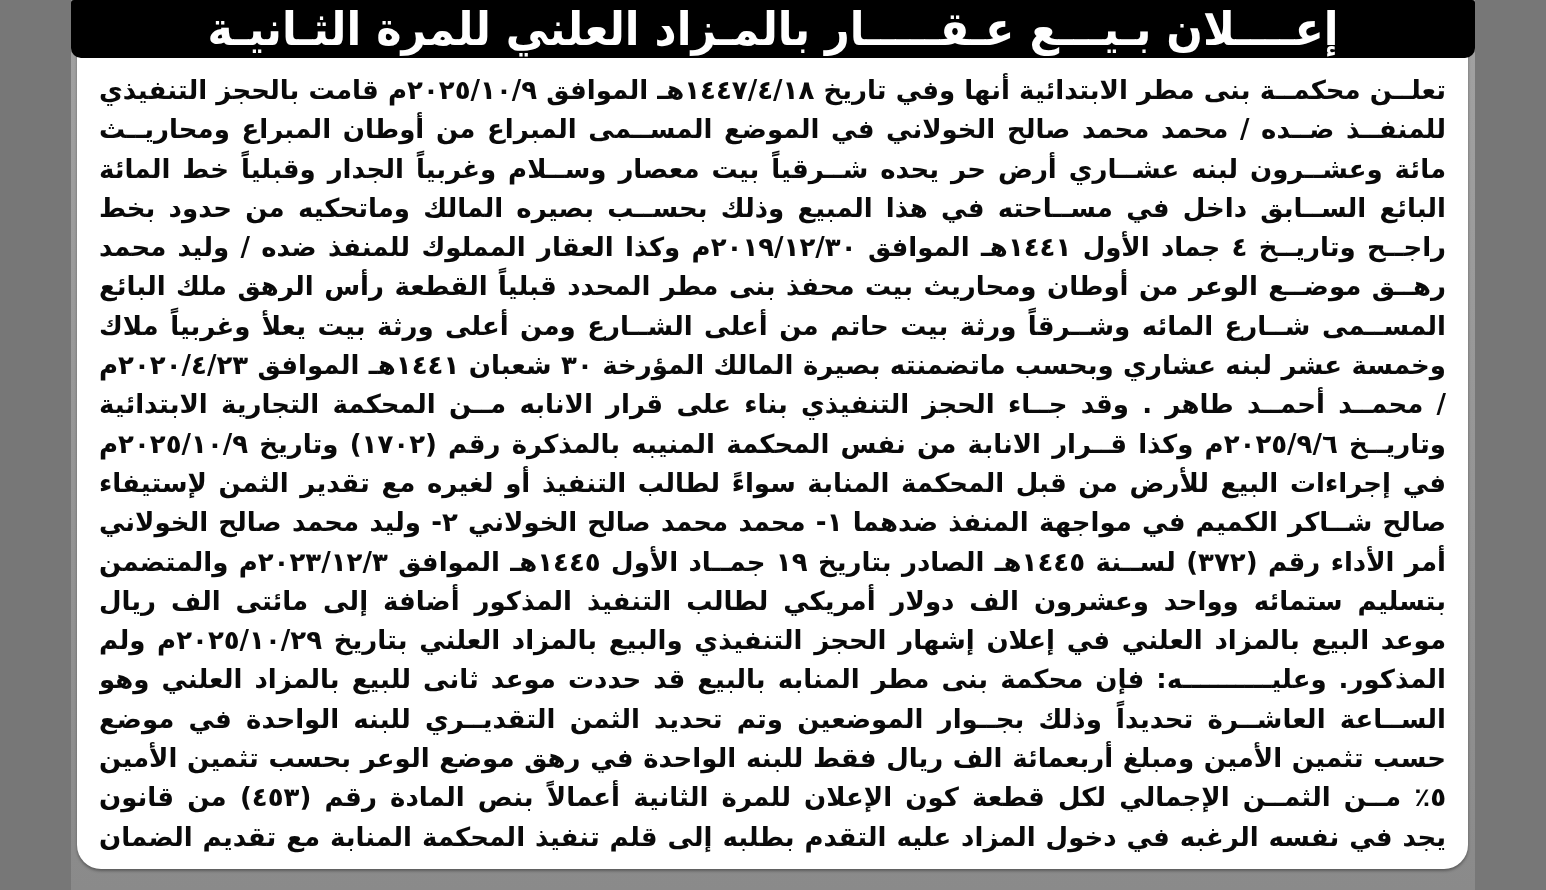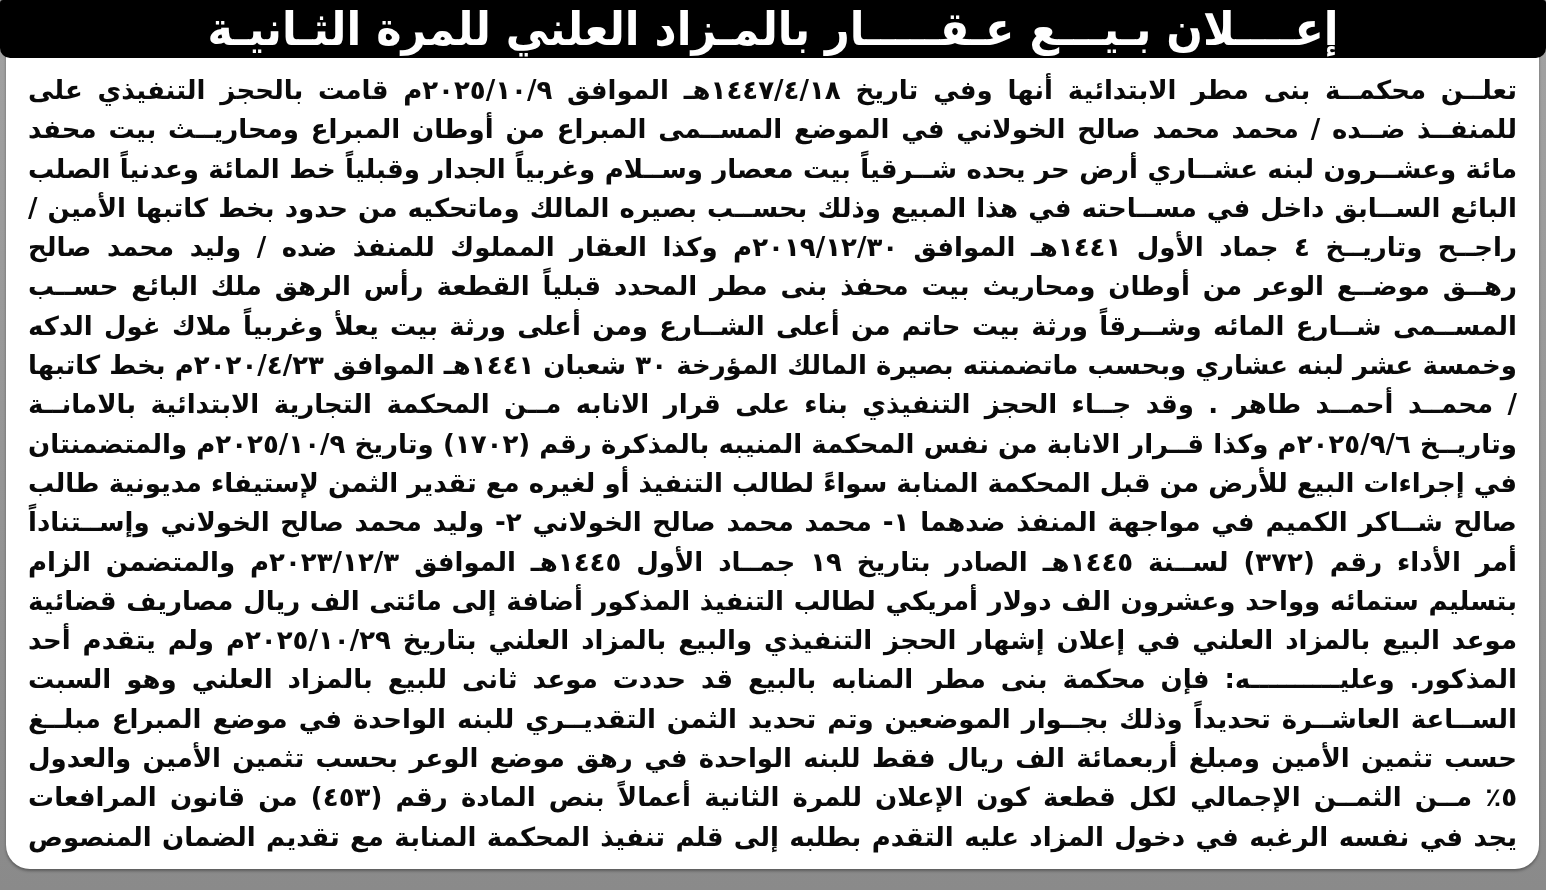--- a/index.html
+++ b/index.html
@@ -1,19 +1,19 @@
 <!DOCTYPE html>
 <html lang="ar" dir="rtl"><head>
 <meta charset="utf-8">
 <style>
   * { margin: 0; padding: 0; box-sizing: border-box; }
   html, body { background: #777; }
   .page {
     position: relative;
-    width: 1546px;
+    width: 1404px;
     height: 890px;
     margin: 0 auto;
     background: linear-gradient(#a2a2a2, #8a8a8a);
     overflow: hidden;
     font-family: "DejaVu Sans", sans-serif;
   }
   .sheet {
     position: absolute;
     top: 0;
     left: 6px;

